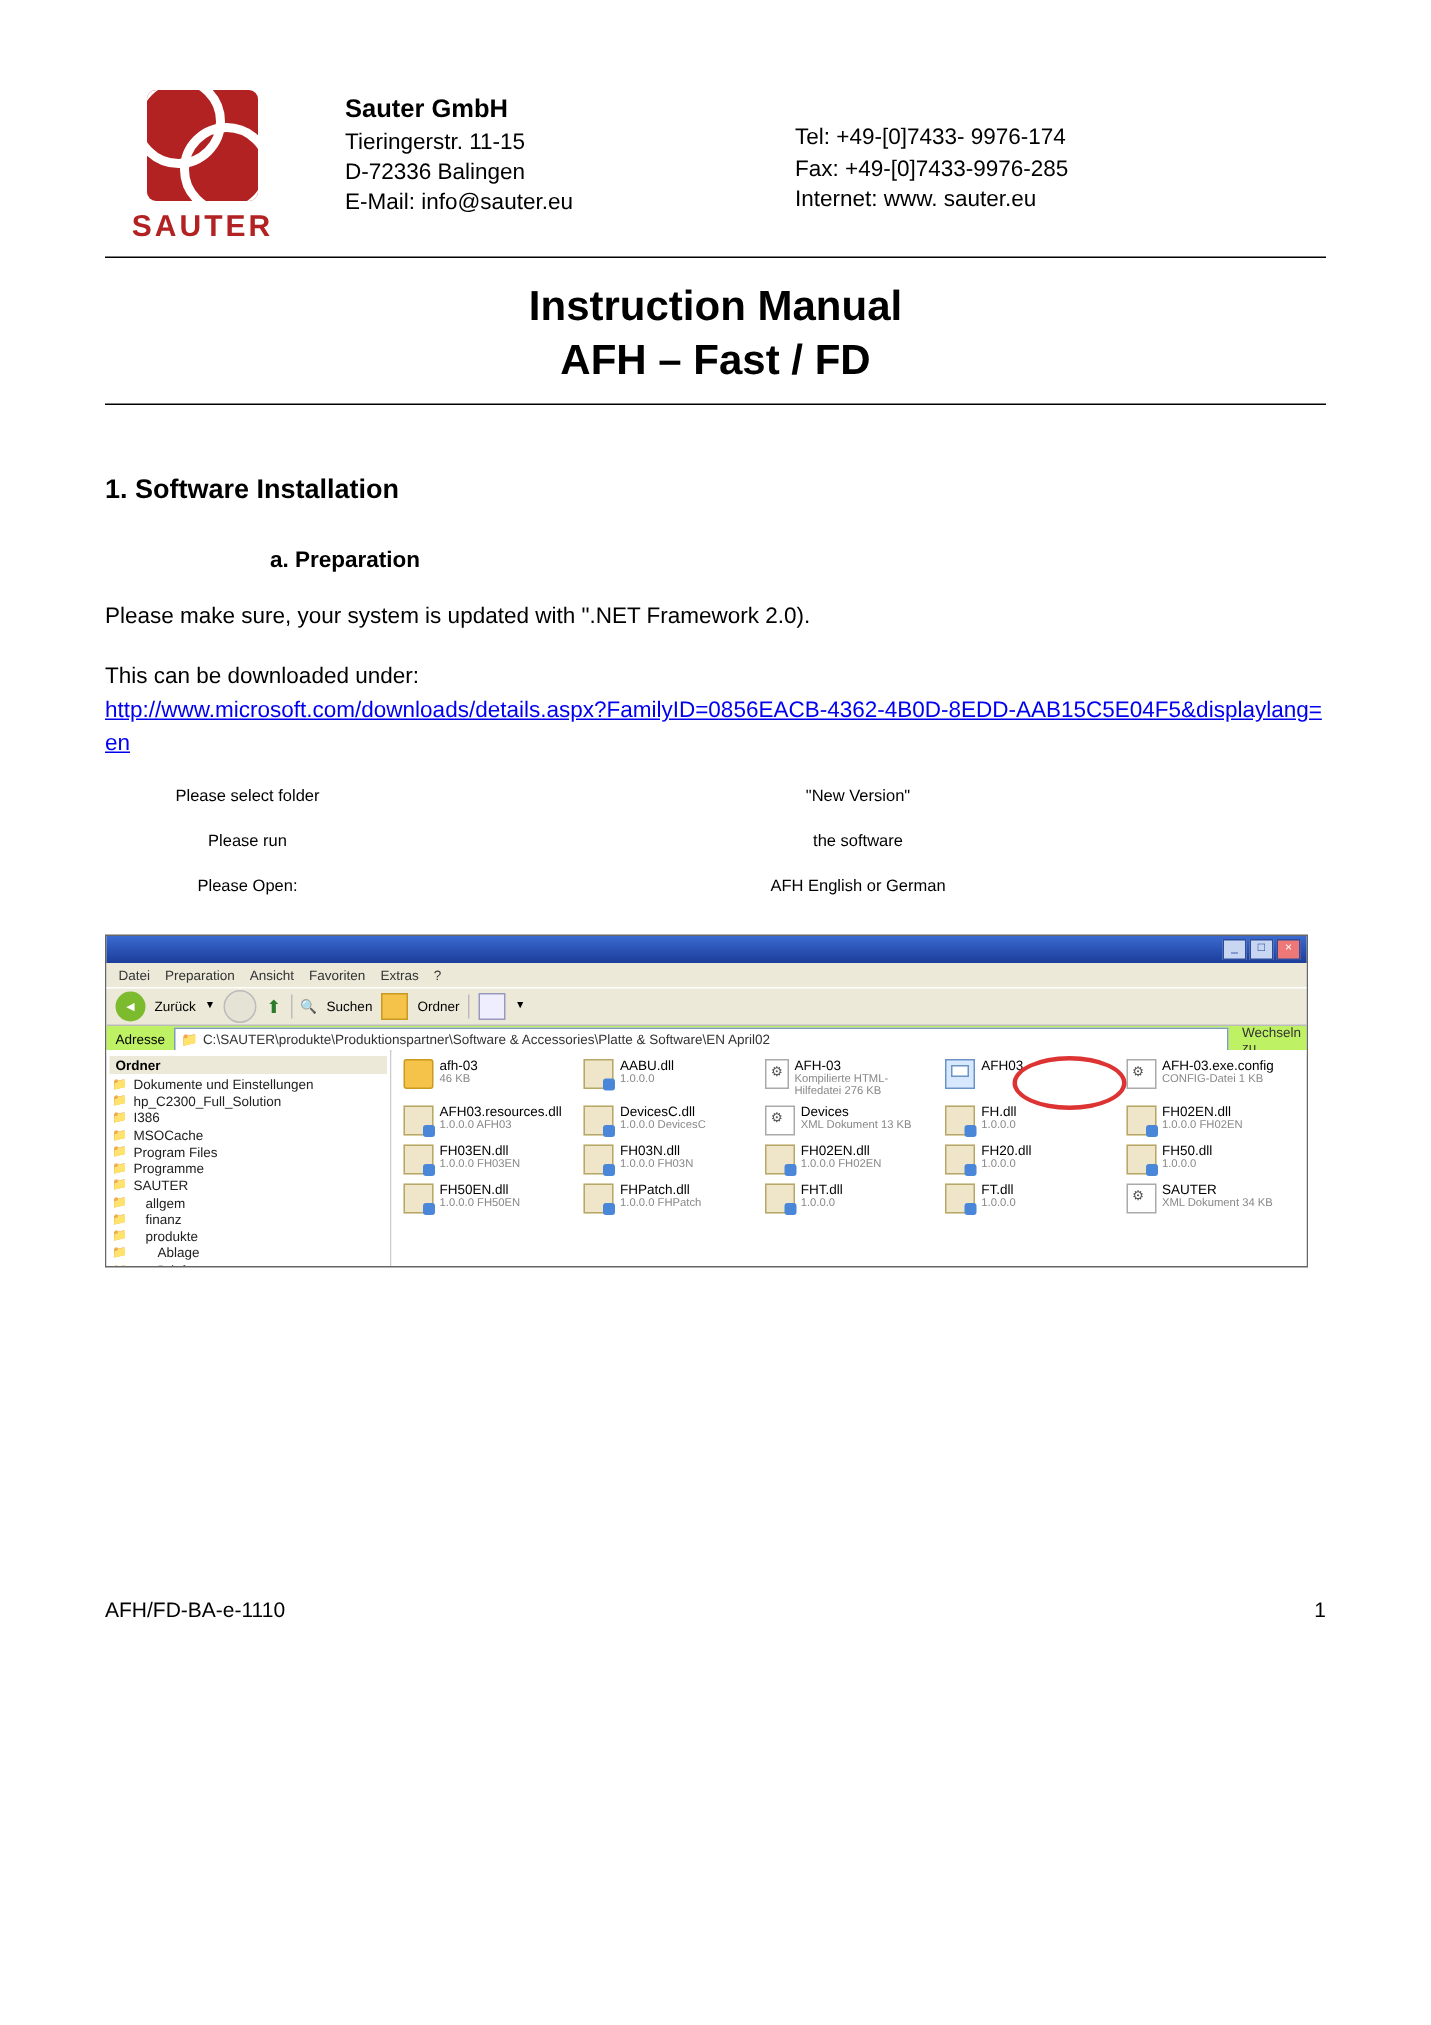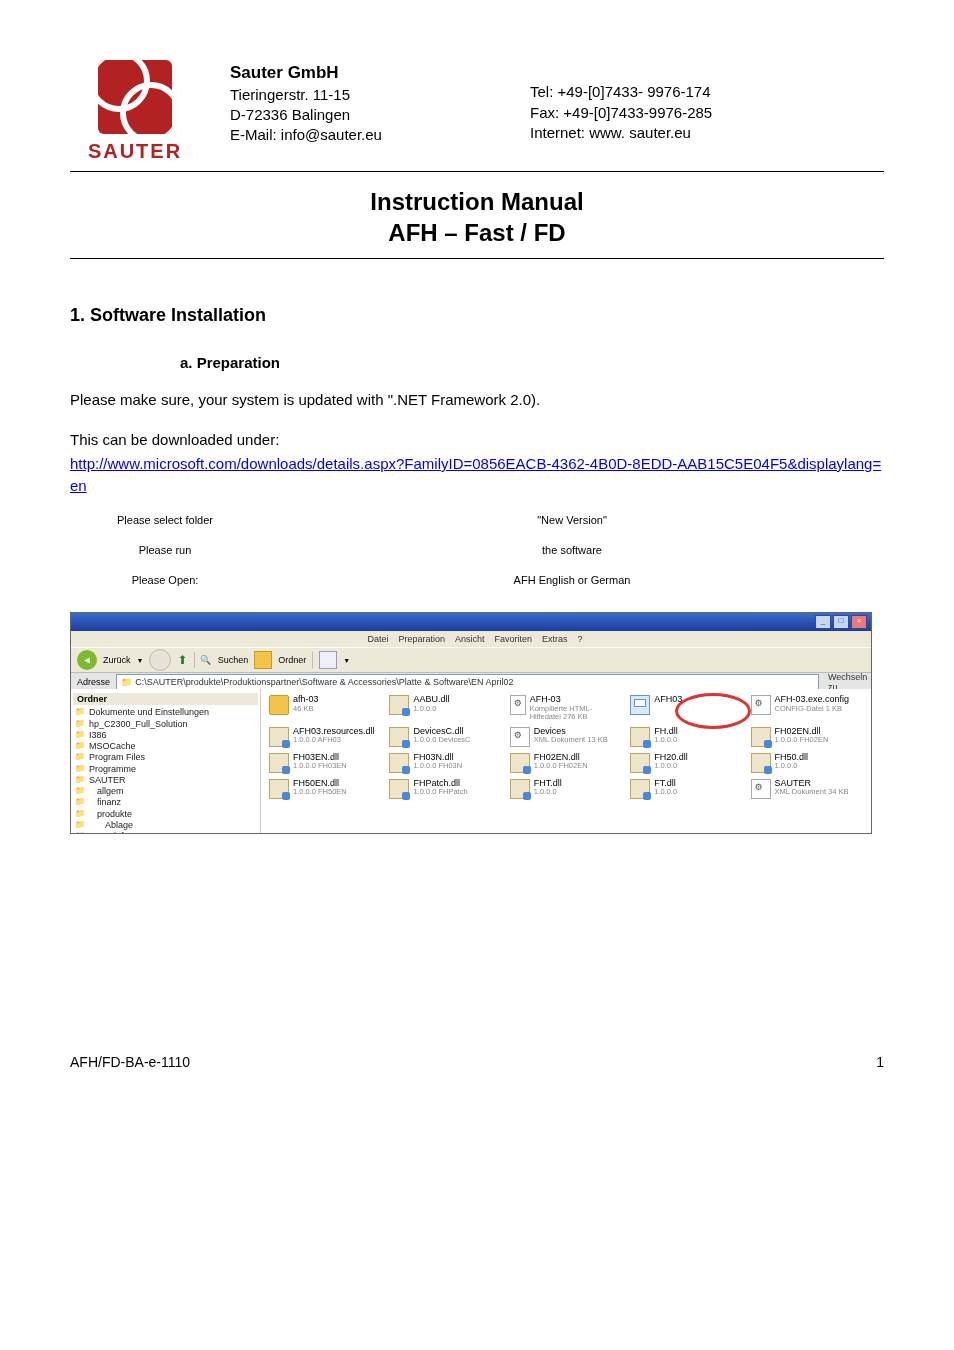--- a/index.html
+++ b/index.html
@@ -64,21 +64,21 @@
     font-size: 15px;
     line-height: 1.35;
     padding-top: 2px;
   }
   .addr-left { flex: 0 0 240px; }
   .addr-right { flex: 1; }
   .company-bold { font-weight: bold; font-size: 17px; }
   .doc-title {
     text-align: center;
     font-weight: bold;
-    font-size: 24px;
+    font-size: 28px;
     margin-top: 14px;
     line-height: 1.3;
     border-bottom: 1px solid #000;
     padding-bottom: 10px;
   }
   .section-h {
     font-weight: bold;
     font-size: 18px;
     margin-top: 46px;
     margin-bottom: 22px;
@@ -119,32 +119,31 @@
     display:flex; align-items:center; justify-content:space-between;
     padding:0 4px;
     color:#fff;
   }
   .ss-winbtns { display:flex; gap:2px;}
   .ss-winbtn { width:14px; height:12px; background:#c9d6f2; border:1px solid #2b4c9c; font-size:8px; line-height:10px; text-align:center; color:#1c3d9a;}
   .ss-winbtn.close{ background:#e77; color:#fff;}
   .ss-menu {
     height:16px; background:#ece9d8; padding-left:8px; display:flex; gap:10px; align-items:center;
     color:#333;
-    justify-content:center;
   }
   .ss-tool {
     height:24px; background:#ece9d8; border-top:1px solid #fff; border-bottom:1px solid #bbb;
     display:flex; align-items:center; gap:6px; padding:0 6px;
   }
   .tb-back { width:20px; height:20px; background:#7dbb2e; border-radius:50%; display:flex; align-items:center; justify-content:center; color:#fff;}
   .tb-fwd { width:20px; height:20px; background:#e5e2d6; border-radius:50%; border:1px solid #bbb;}
   .tb-up { color:#2b7b2b; font-size:12px;}
   .tb-ico { width:16px; height:16px; background:#f5c24a; border:1px solid #c89a1e;}
   .ss-addr {
-    height:18px; background:#e5e5e5; display:flex; align-items:center; padding:0 6px; gap:6px;
+    height:18px; background:#bef264; display:flex; align-items:center; padding:0 6px; gap:6px;
     border-bottom:1px solid #bbb;
   }
   .ss-addr-field{ flex:1; height:14px; background:#fff; border:1px solid #7f9db9; padding-left:4px; display:flex; align-items:center; color:#333;}
   .ss-go { width:40px; display:flex; align-items:center; gap:3px; color:#333;}
   .ss-go-ic{ width:12px;height:12px; background:#7dbb2e; border-radius:2px;}
   .ss-body{
     position:absolute; top:76px; bottom:0; left:0; right:0;
     display:flex;
   }
   .ss-side{

